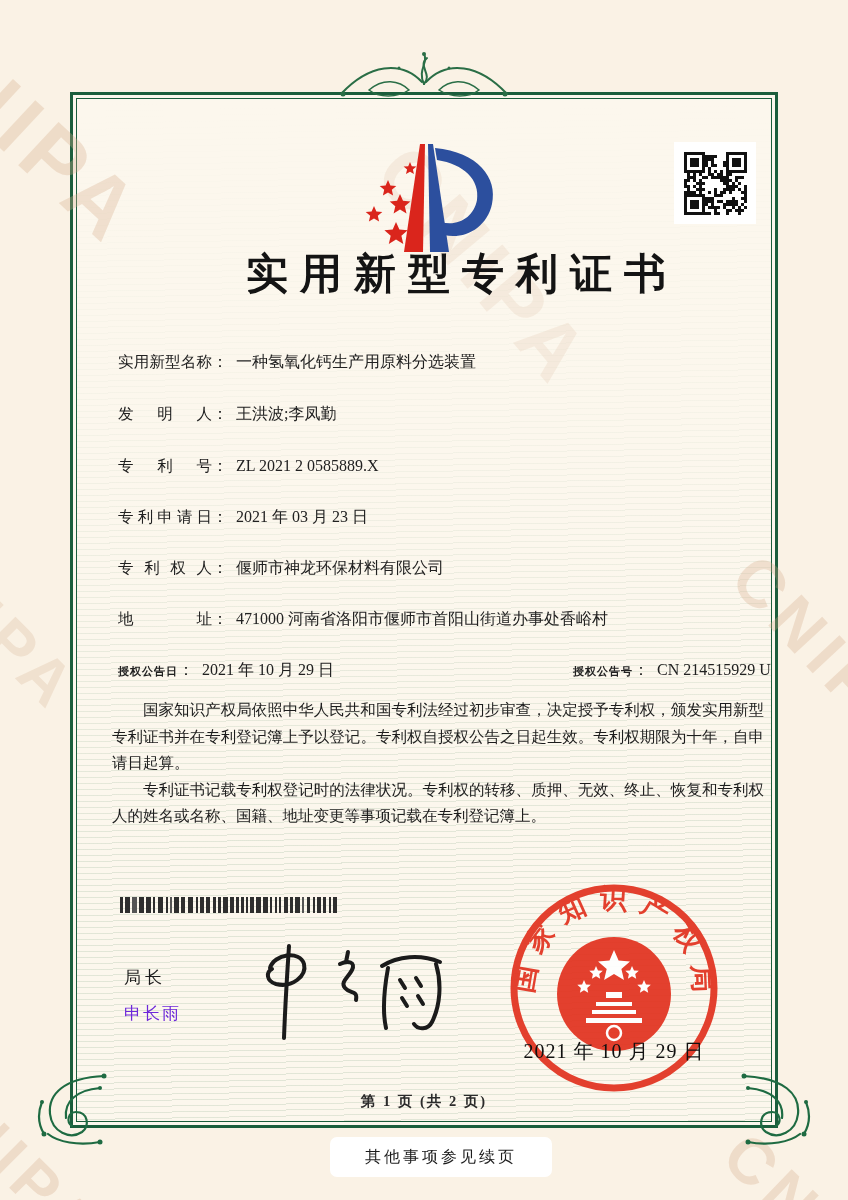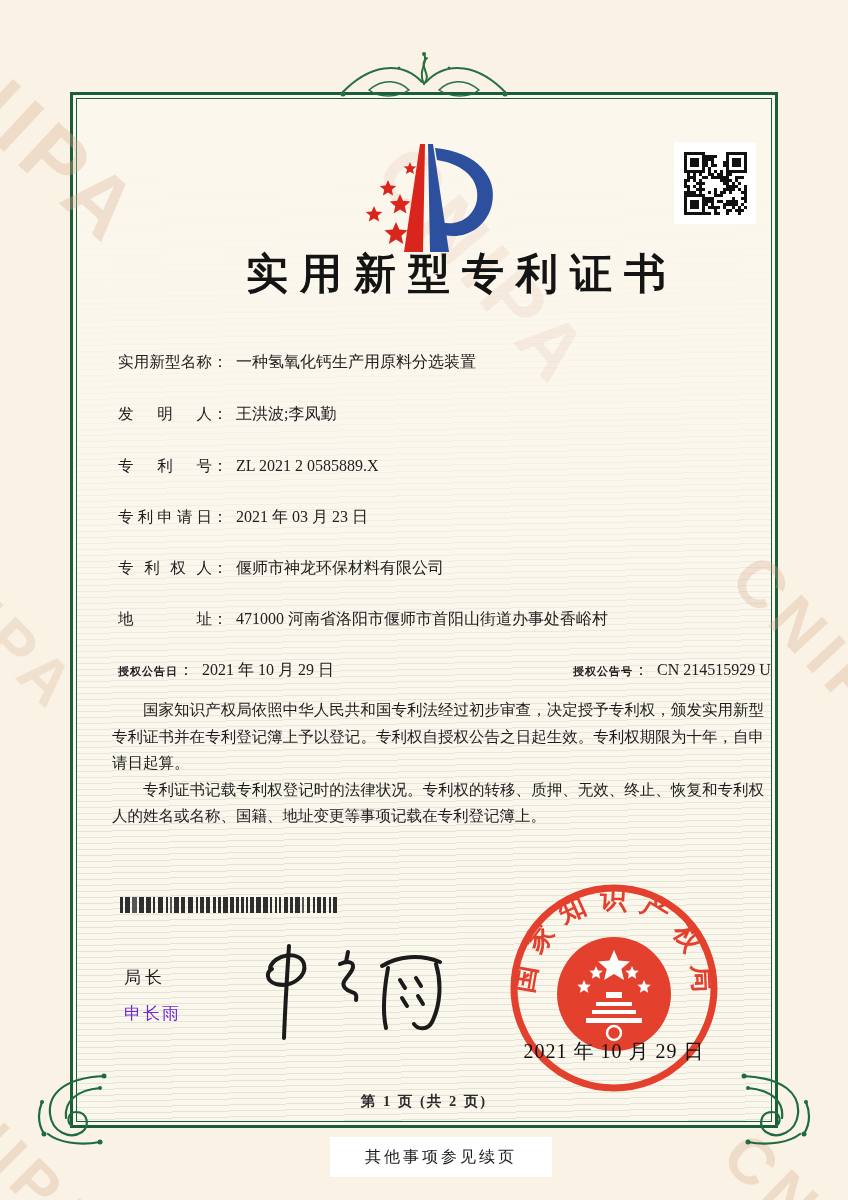--- a/index.html
+++ b/index.html
@@ -48,21 +48,21 @@
 
   .signer-title{position:absolute;left:124px;top:966px;font-size:17px;letter-spacing:4px;color:#1c1c1c;}
   .signer-name{position:absolute;left:124px;top:1002px;font-size:17px;letter-spacing:2px;color:#6d28d9;}
   .signature{position:absolute;left:248px;top:938px;width:205px;height:108px;}
 
   .seal{position:absolute;left:506px;top:880px;width:216px;height:216px;opacity:0.93;}
   .seal-date{position:absolute;left:500px;top:1038px;width:228px;text-align:center;font-size:20px;letter-spacing:1px;color:#101010;z-index:3;}
 
   .page-info{position:absolute;left:70px;top:1092px;width:708px;text-align:center;font-size:14.5px;letter-spacing:2px;color:#2b2b2b;font-weight:bold;}
   .cont-note{position:absolute;left:330px;top:1137px;width:222px;height:40px;background:#ffffff;
-             display:flex;align-items:center;justify-content:center;font-size:16px;letter-spacing:3px;color:#1c1c1c;z-index:2;}
+             display:flex;align-items:center;justify-content:center;font-size:16px;letter-spacing:3px;color:#1c1c1c;z-index:2;border-radius:7px;}
 
   .flourish-top{position:absolute;left:339px;top:50px;width:170px;height:56px;z-index:2;}
   .flourish-bl{position:absolute;left:34px;top:1072px;width:76px;height:78px;z-index:2;}
   .flourish-br{position:absolute;left:738px;top:1072px;width:76px;height:78px;z-index:2;transform:scaleX(-1);}
 </style>
 </head>
 <body>
 
 <div id="page">
 

